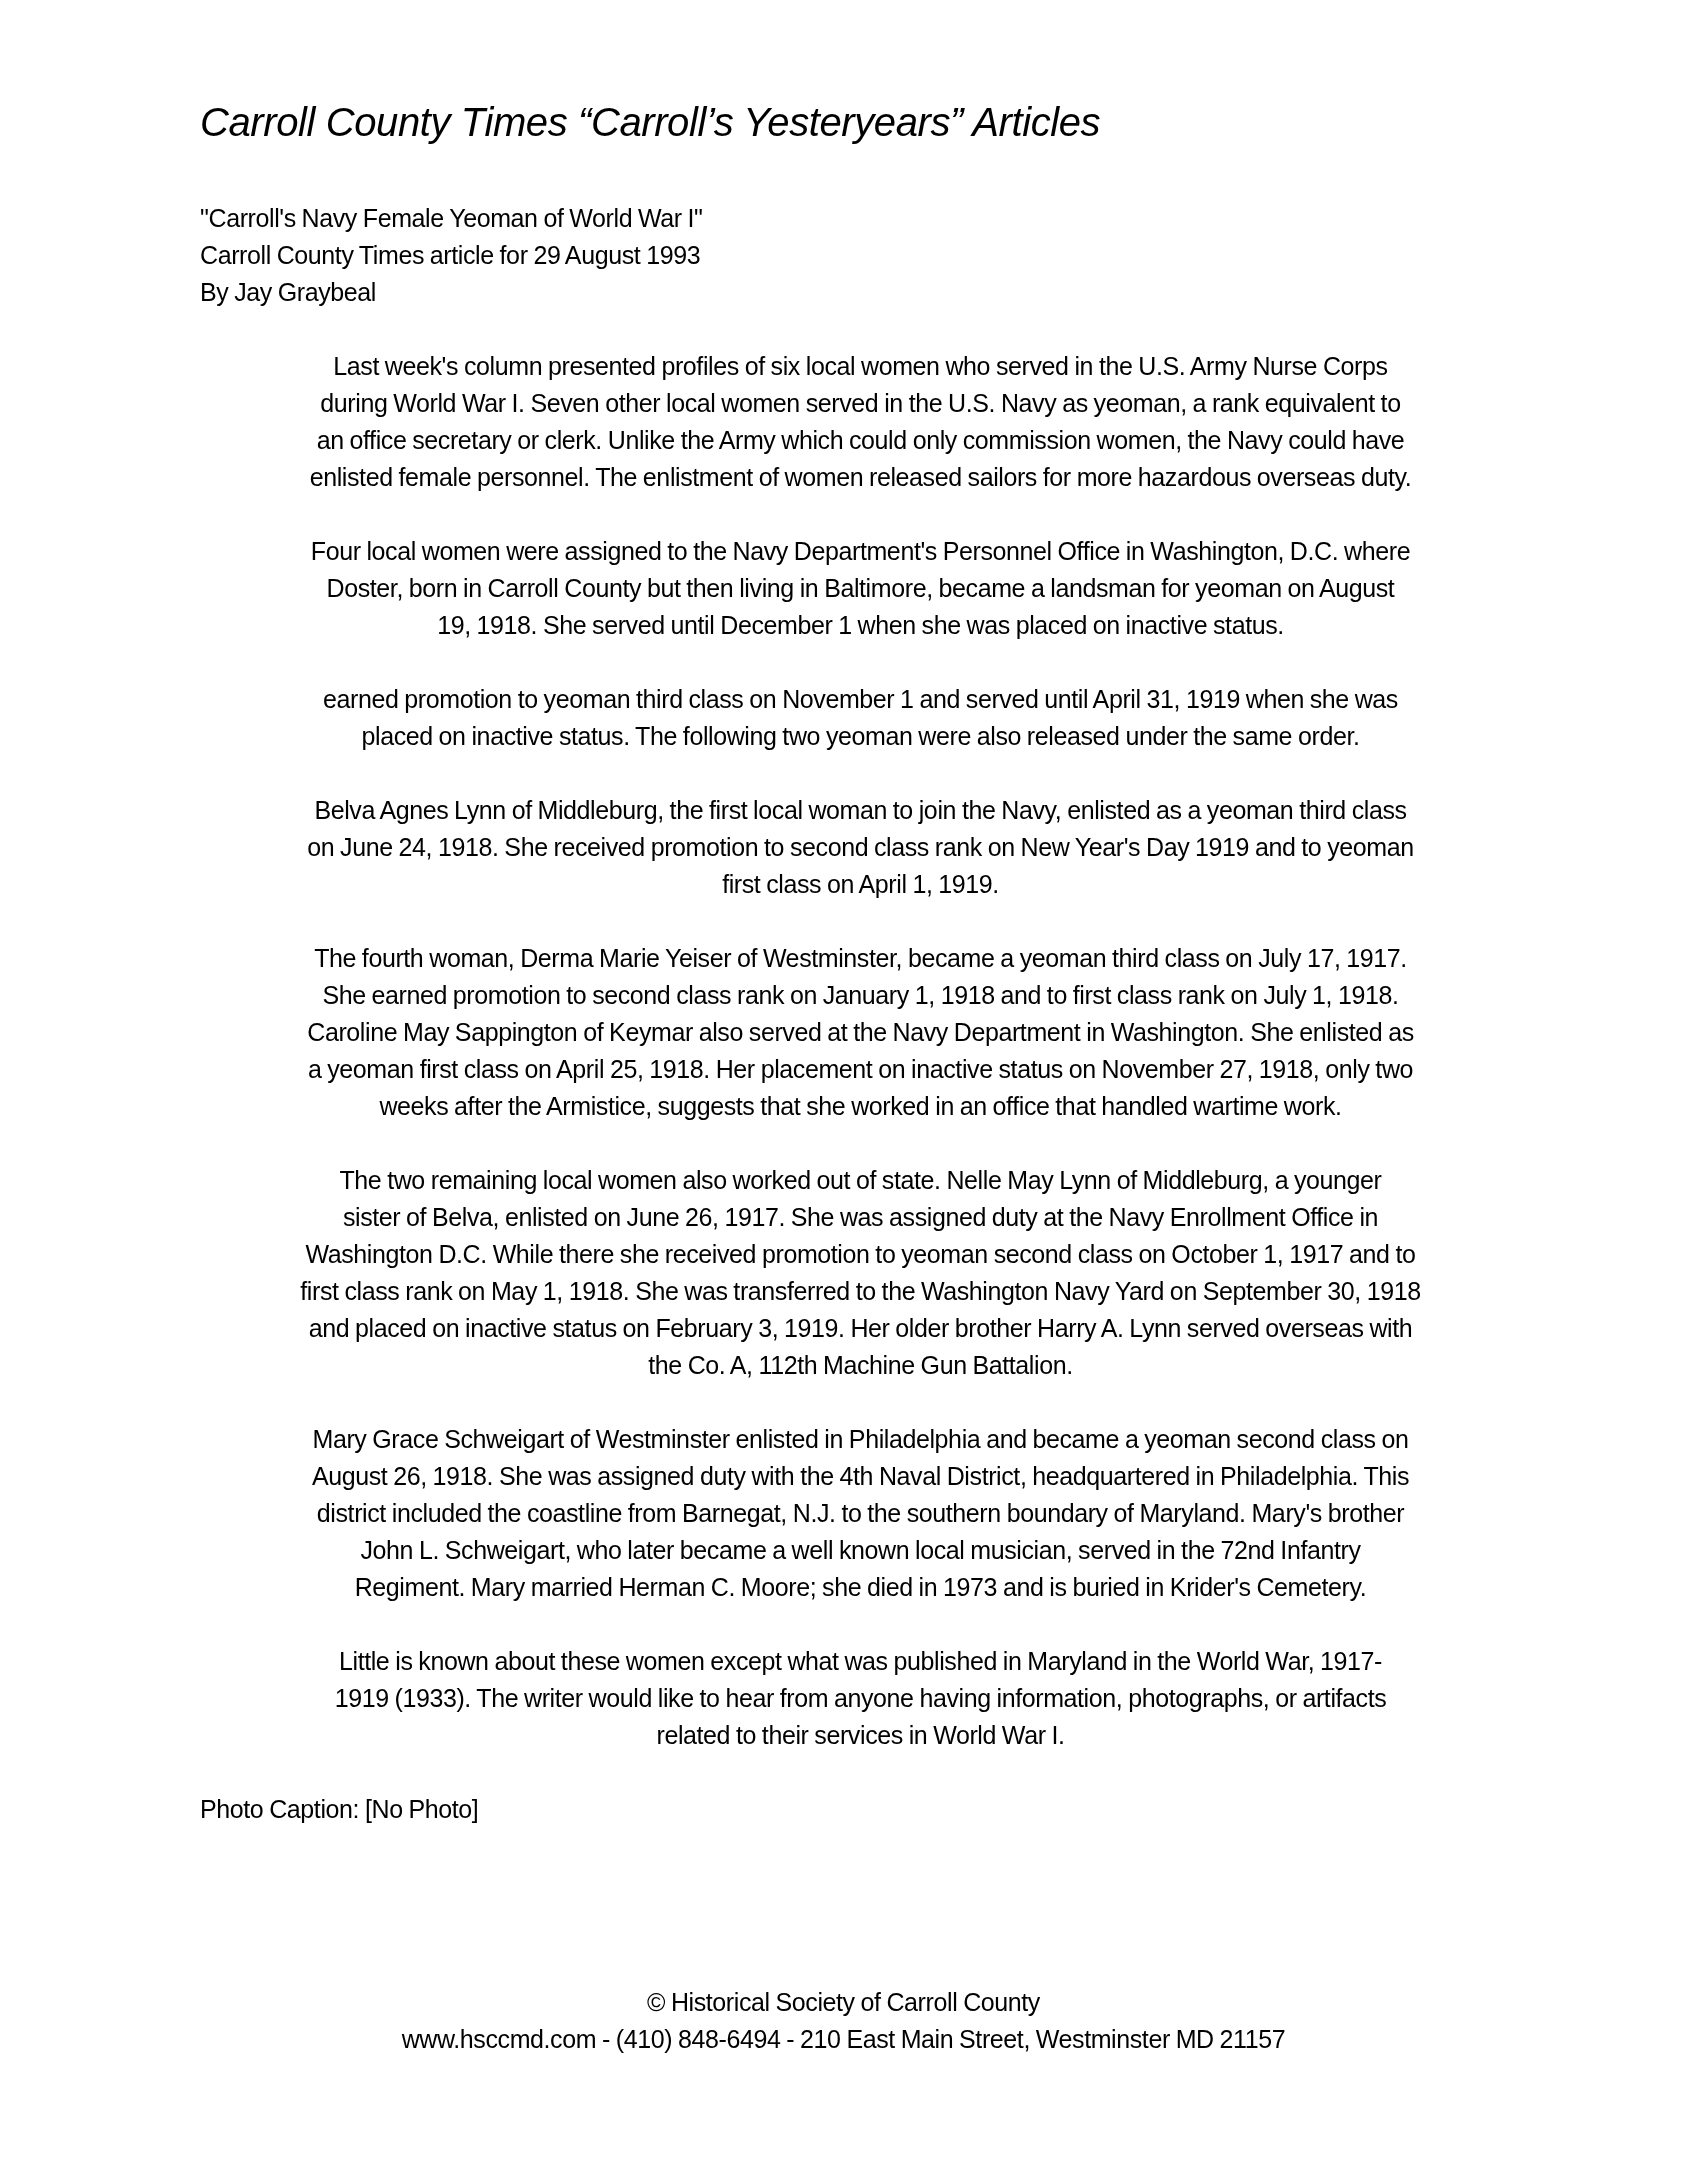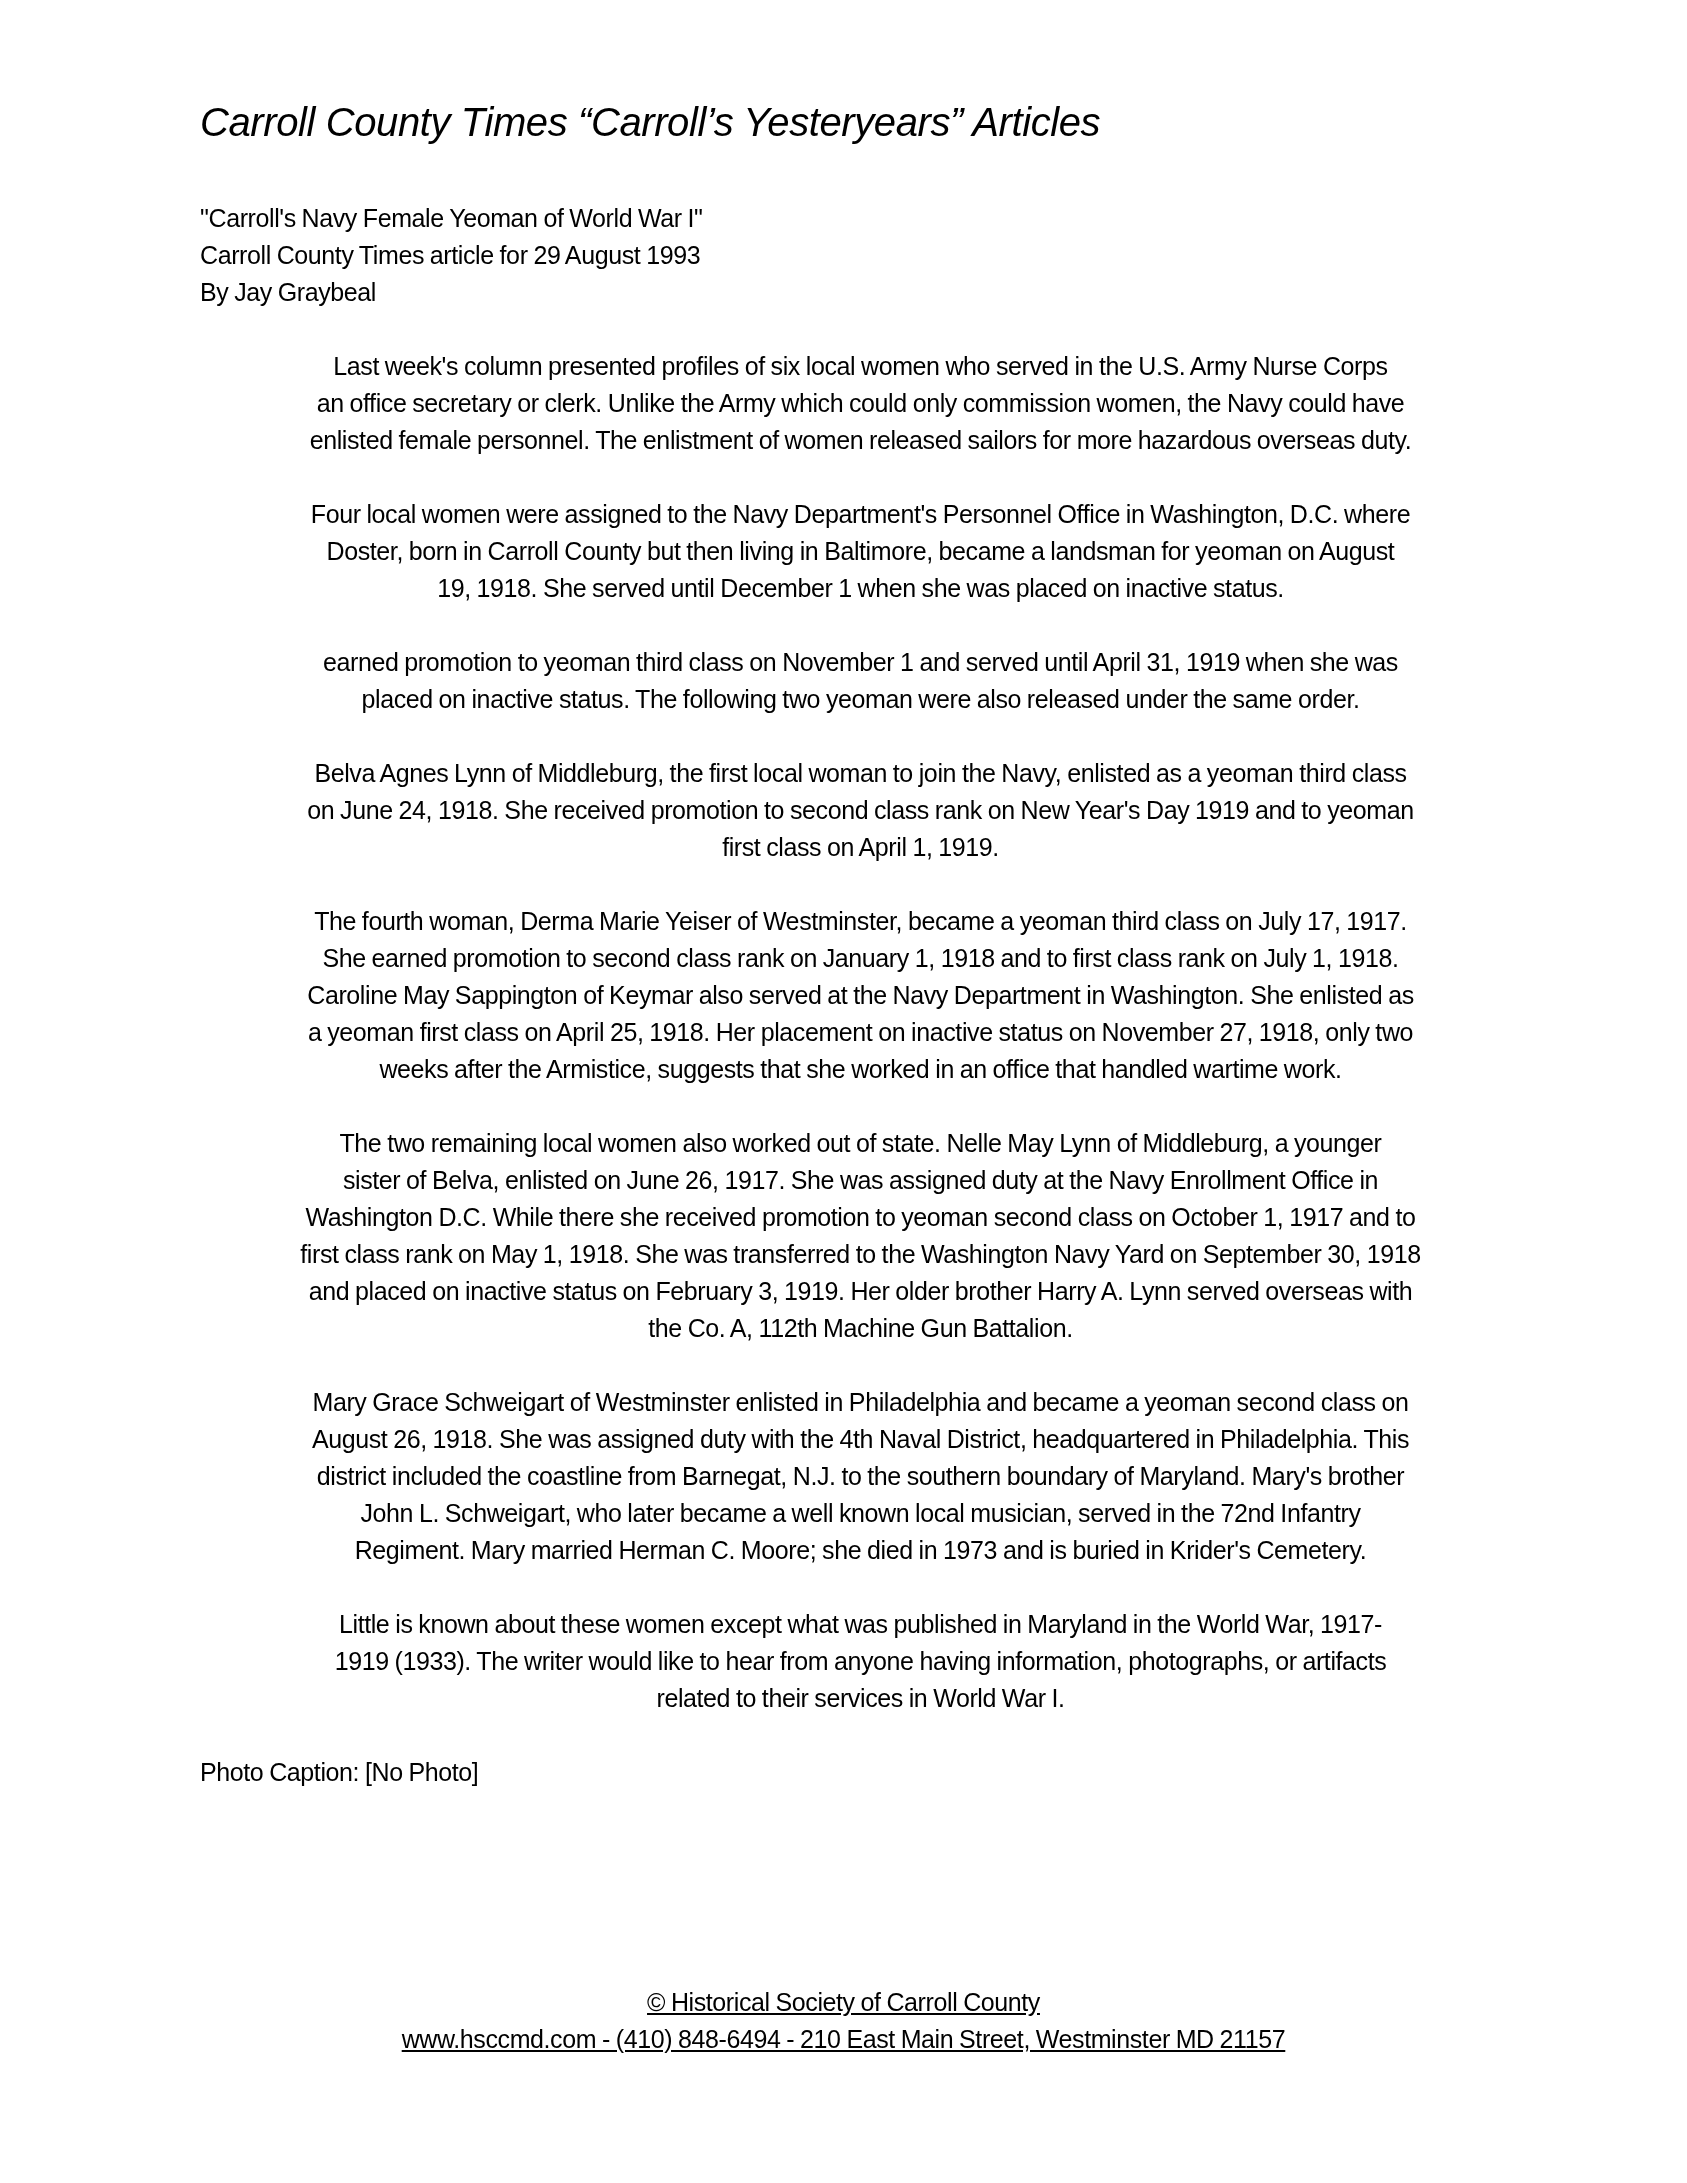--- a/index.html
+++ b/index.html
@@ -61,40 +61,41 @@
     left: 0;
     width: 1687px;
     top: 1984px;
     text-align: center;
     font-size: 25px;
     line-height: 37px;
     letter-spacing: -0.4px;
     word-spacing: -0.7px;
     padding-left: 0;
   }
-  .footer .f-line { display: block; white-space: nowrap; text-decoration: underline; }
+  .footer .f-line { display: block; white-space: nowrap; }
   .footer .f-line.copy { margin-left: 0; }
 </style>
 </head>
 <body>
 
 <div class="page">
 
   <div class="header-title">Carroll County Times “Carroll’s Yesteryears” Articles</div>
 
   <div class="content">
 
     <div class="meta-block">
       <span class="meta-line">"Carroll's Navy Female Yeoman of World War I"</span>
       <span class="meta-line">Carroll County Times article for 29 August 1993</span>
       <span class="meta-line">By Jay Graybeal</span>
     </div>
 
     <div class="para">
       <span class="line">Last week's column presented profiles of six local women who served in the U.S. Army Nurse Corps</span>
+      <span class="line">during World War I. Seven other local women served in the U.S. Navy as yeoman, a rank equivalent to</span>
       <span class="line">an office secretary or clerk. Unlike the Army which could only commission women, the Navy could have</span>
       <span class="line">enlisted female personnel. The enlistment of women released sailors for more hazardous overseas duty.</span>
     </div>
 
     <div class="para">
       <span class="line">Four local women were assigned to the Navy Department's Personnel Office in Washington, D.C. where</span>
       <span class="line">Doster, born in Carroll County but then living in Baltimore, became a landsman for yeoman on August</span>
       <span class="line">19, 1918. She served until December 1 when she was placed on inactive status.</span>
     </div>
 

